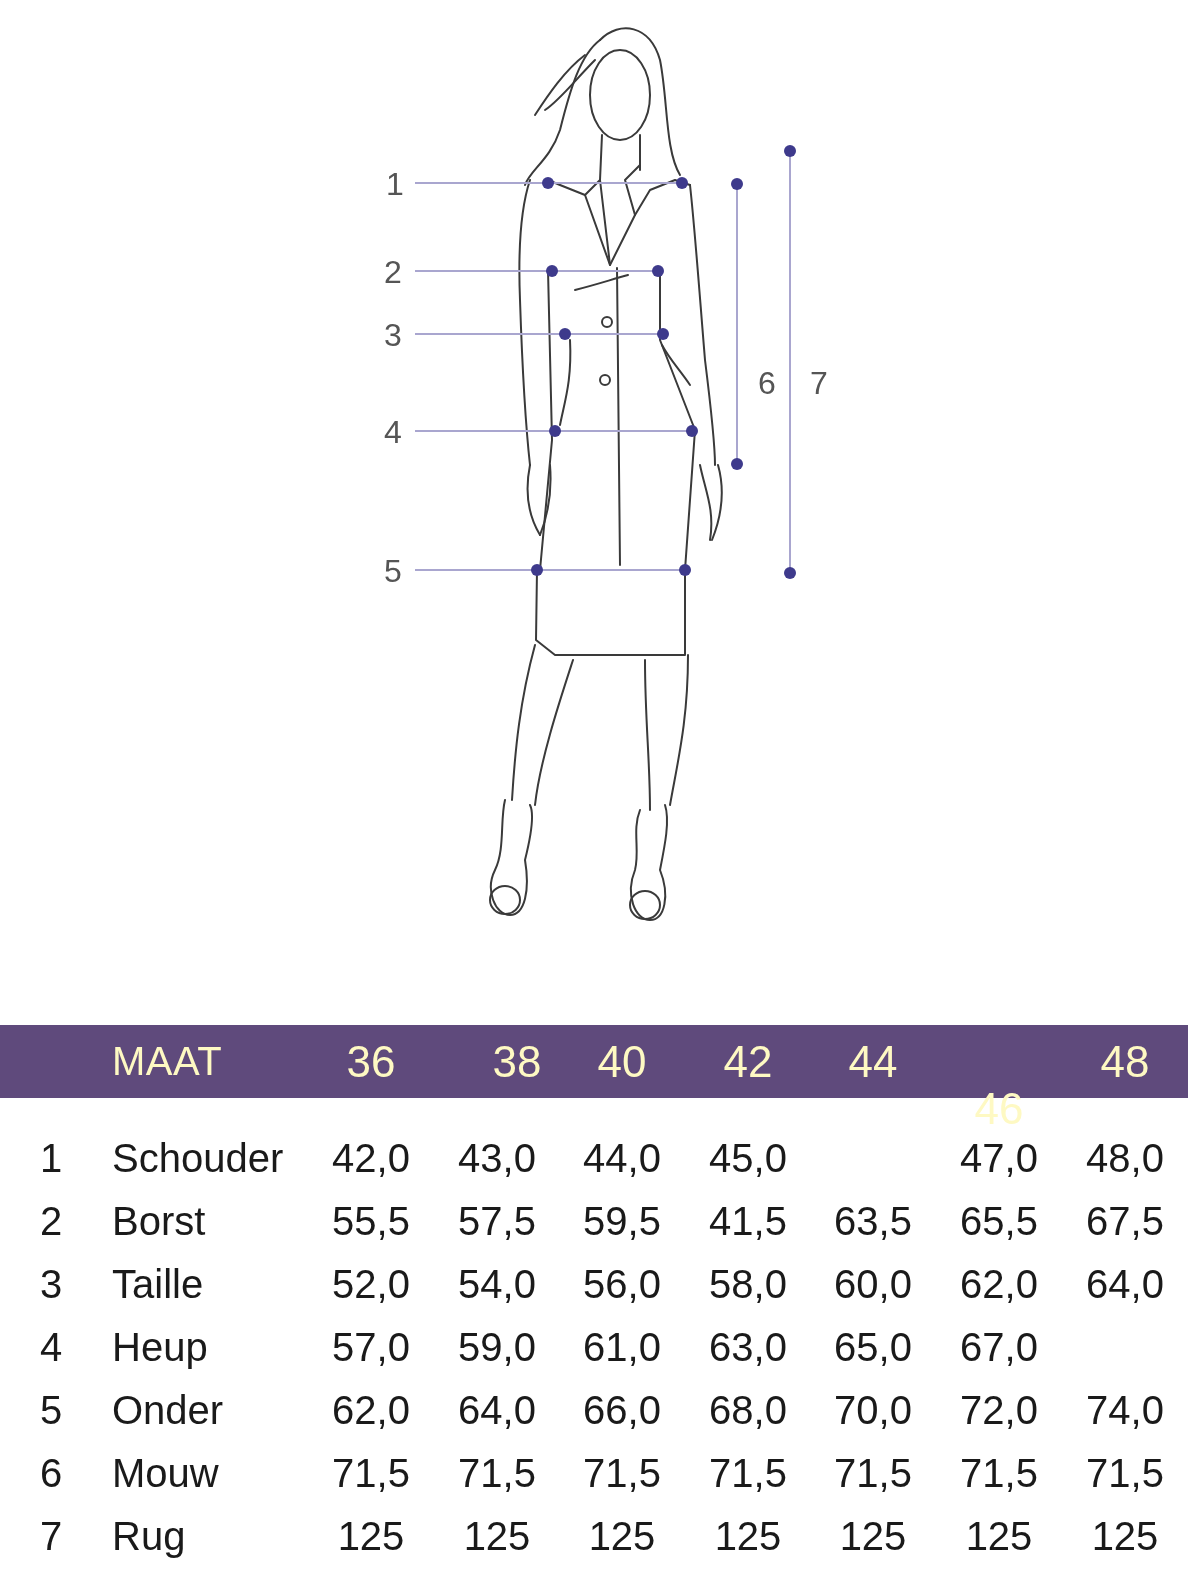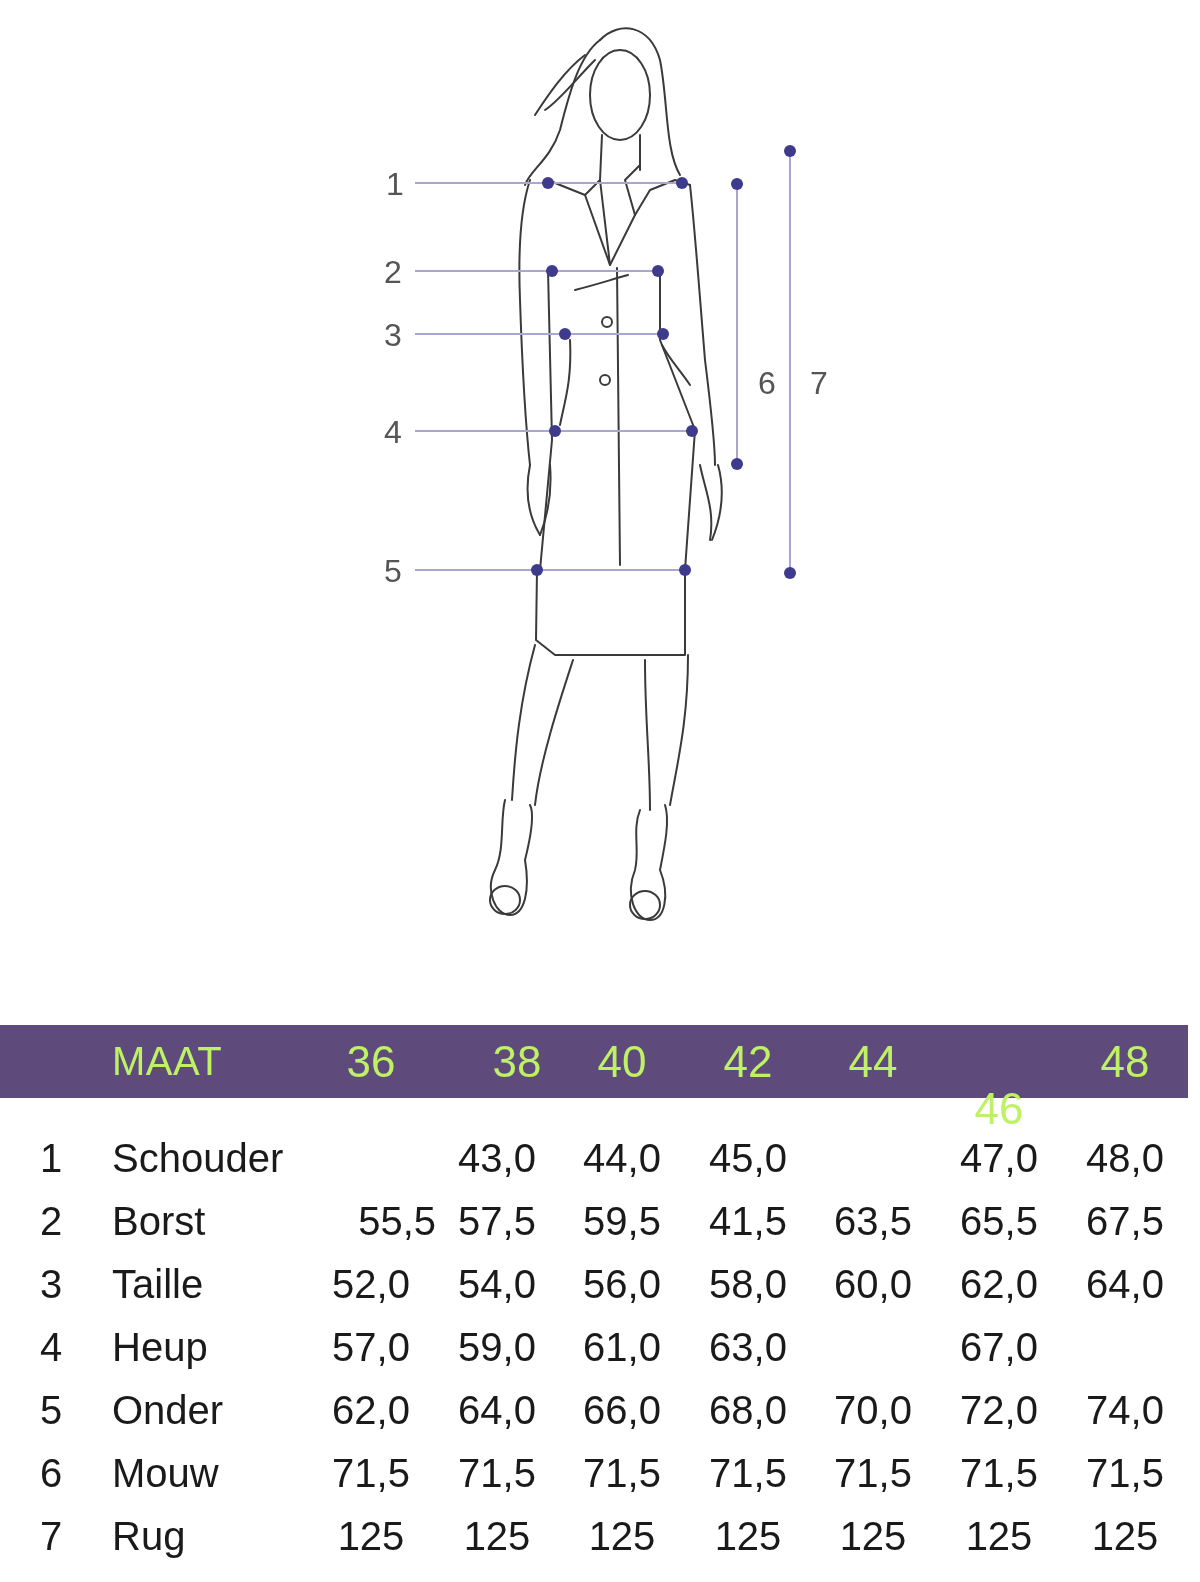--- a/index.html
+++ b/index.html
@@ -3,21 +3,21 @@
 <meta charset="utf-8">
 <style>
   html, body { margin:0; padding:0; background:#ffffff; }
   body { width:1200px; height:1582px; position:relative; overflow:hidden;
          font-family:"Liberation Sans", "DejaVu Sans", sans-serif; color:#1a1a1a; }
   .figure { position:absolute; left:0; top:0; width:1200px; height:1000px; }
   .figure svg { position:absolute; left:0; top:0; }
   .mlabel { position:absolute; font-size:32px; font-weight:300; color:#555; line-height:1; }
   .header-band { position:absolute; left:0; top:1025px; width:1188px; height:73px;
                  background:#5f4a7c; }
-  .hcell { position:absolute; top:0; height:71px; line-height:73px; color:#bef264;
+  .hcell { position:absolute; top:0; height:71px; line-height:73px; color:#fef9c3;
            font-size:44px; font-weight:300; }
   .maat { left:112px; font-size:40px; letter-spacing:0.5px; }
   .size { width:130px; text-align:center; }
   .row { position:absolute; left:0; width:1200px; height:63px; line-height:63px;
          font-size:40px; color:#1a1a1a; }
   .row .num { position:absolute; left:40px; width:30px; text-align:left; }
   .row .name { position:absolute; left:112px; }
   .row .val { position:absolute; width:130px; text-align:center; }
 </style>
 </head>
@@ -112,30 +112,31 @@
   <span class="hcell size" style="left:683px;">42</span>
   <span class="hcell size" style="left:808px;">44</span>
   <span class="hcell size" style="left:934px;margin-top:47px;">46</span>
   <span class="hcell size" style="left:1060px;">48</span>
 </div>
 
 <div id="rows">
     <div class="row" style="top: 1127px;">
       <span class="num">1</span>
       <span class="name">Schouder</span>
+      <span class="val" style="left: 306px;">42,0</span>
       <span class="val" style="left: 432px;">43,0</span>
       <span class="val" style="left: 557px;">44,0</span>
       <span class="val" style="left: 683px;">45,0</span>
       <span class="val" style="left: 934px;">47,0</span>
       <span class="val" style="left: 1060px;">48,0</span>
     </div>
     <div class="row" style="top: 1190px;">
       <span class="num">2</span>
       <span class="name">Borst</span>
-      <span class="val" style="left: 306px; text-align: right;">55,5</span>
+      <span class="val" style="left: 306px;">55,5</span>
       <span class="val" style="left: 432px;">57,5</span>
       <span class="val" style="left: 557px;">59,5</span>
       <span class="val" style="left: 683px;">41,5</span>
       <span class="val" style="left: 808px;">63,5</span>
       <span class="val" style="left: 934px;">65,5</span>
       <span class="val" style="left: 1060px;">67,5</span>
     </div>
     <div class="row" style="top: 1253px;">
       <span class="num">3</span>
       <span class="name">Taille</span>
@@ -147,20 +148,21 @@
       <span class="val" style="left: 934px;">62,0</span>
       <span class="val" style="left: 1060px;">64,0</span>
     </div>
     <div class="row" style="top: 1316px;">
       <span class="num">4</span>
       <span class="name">Heup</span>
       <span class="val" style="left: 306px;">57,0</span>
       <span class="val" style="left: 432px;">59,0</span>
       <span class="val" style="left: 557px;">61,0</span>
       <span class="val" style="left: 683px;">63,0</span>
+      <span class="val" style="left: 808px;">65,0</span>
       <span class="val" style="left: 934px;">67,0</span>
     </div>
     <div class="row" style="top: 1379px;">
       <span class="num">5</span>
       <span class="name">Onder</span>
       <span class="val" style="left: 306px;">62,0</span>
       <span class="val" style="left: 432px;">64,0</span>
       <span class="val" style="left: 557px;">66,0</span>
       <span class="val" style="left: 683px;">68,0</span>
       <span class="val" style="left: 808px;">70,0</span>

